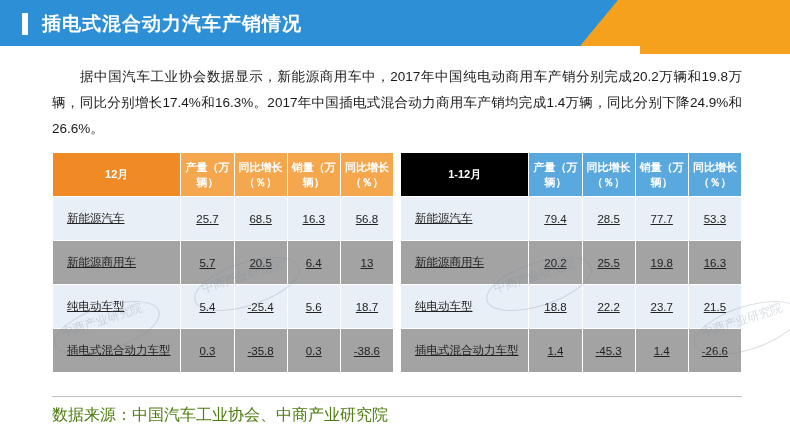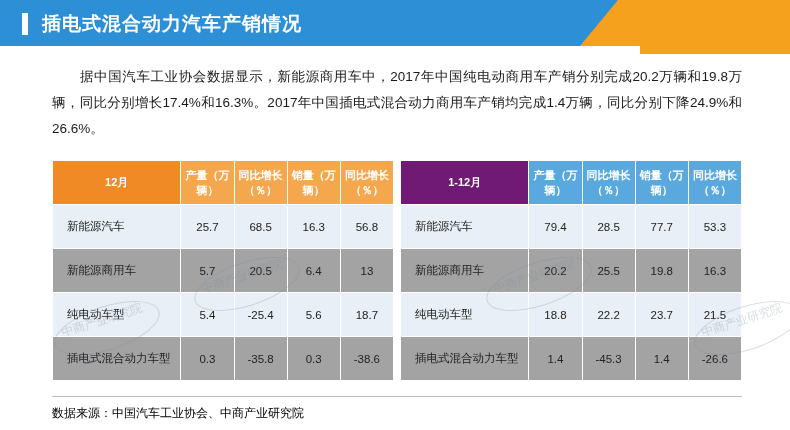--- a/index.html
+++ b/index.html
@@ -76,54 +76,55 @@
     font-size: 13.5px;
     color: #1a1a1a;
     line-height: 26px;
     text-indent: 28px;
     text-align: justify;
   }
   
   .tables {
     position: absolute;
     left: 52px;
-    top: 160px;
+    top: 152px;
     width: 690px;
     display: flex;
     gap: 6px;
   }
   table {
     border-collapse: collapse;
     table-layout: fixed;
     width: 342px;
     font-size: 11px;
   }
   table.left-table .hdr-main { background: #f08a24; }
   table.left-table .hdr-sub { background: #f5a74e; }
-  table.right-table .hdr-main { background: #701a75; }
+  table.right-table .hdr-main { background: #000000; }
   table.right-table .hdr-sub { background: #5aa9de; }
 
   th {
     color: #ffffff;
     font-weight: bold;
     text-align: center;
     border: 1px solid #ffffff;
     padding: 3px 2px;
     line-height: 15px;
     height: 44px;
     box-sizing: border-box;
   }
   td {
     text-align: center;
     border: 1px solid #ffffff;
     padding: 6px 2px;
     height: 44px;
     box-sizing: border-box;
     color: #222222;
     font-size: 11.5px;
+    text-decoration: underline;
   }
   td.name {
     text-align: left;
     padding-left: 14px;
   }
   tr.row-odd td { background: #e9eff6; }
   tr.row-even td { background: #a3a3a3; }
 
   .col-name { width: 128px; }
   .col-val { width: 53px; }
@@ -134,22 +135,22 @@
     left: 52px;
     top: 396px;
     width: 690px;
     height: 1px;
     background: #bfbfbf;
   }
   .source {
     position: absolute;
     left: 52px;
     top: 405px;
-    font-size: 12px;
-    color: #000000;
+    font-size: 16px;
+    color: #4d7c0f;
   }
   
   .watermark {
     position: absolute;
     font-size: 12px;
     color: rgba(120,140,160,0.30);
     transform: rotate(-18deg);
     white-space: nowrap;
     pointer-events: none;
     font-family: "Liberation Sans", sans-serif;

